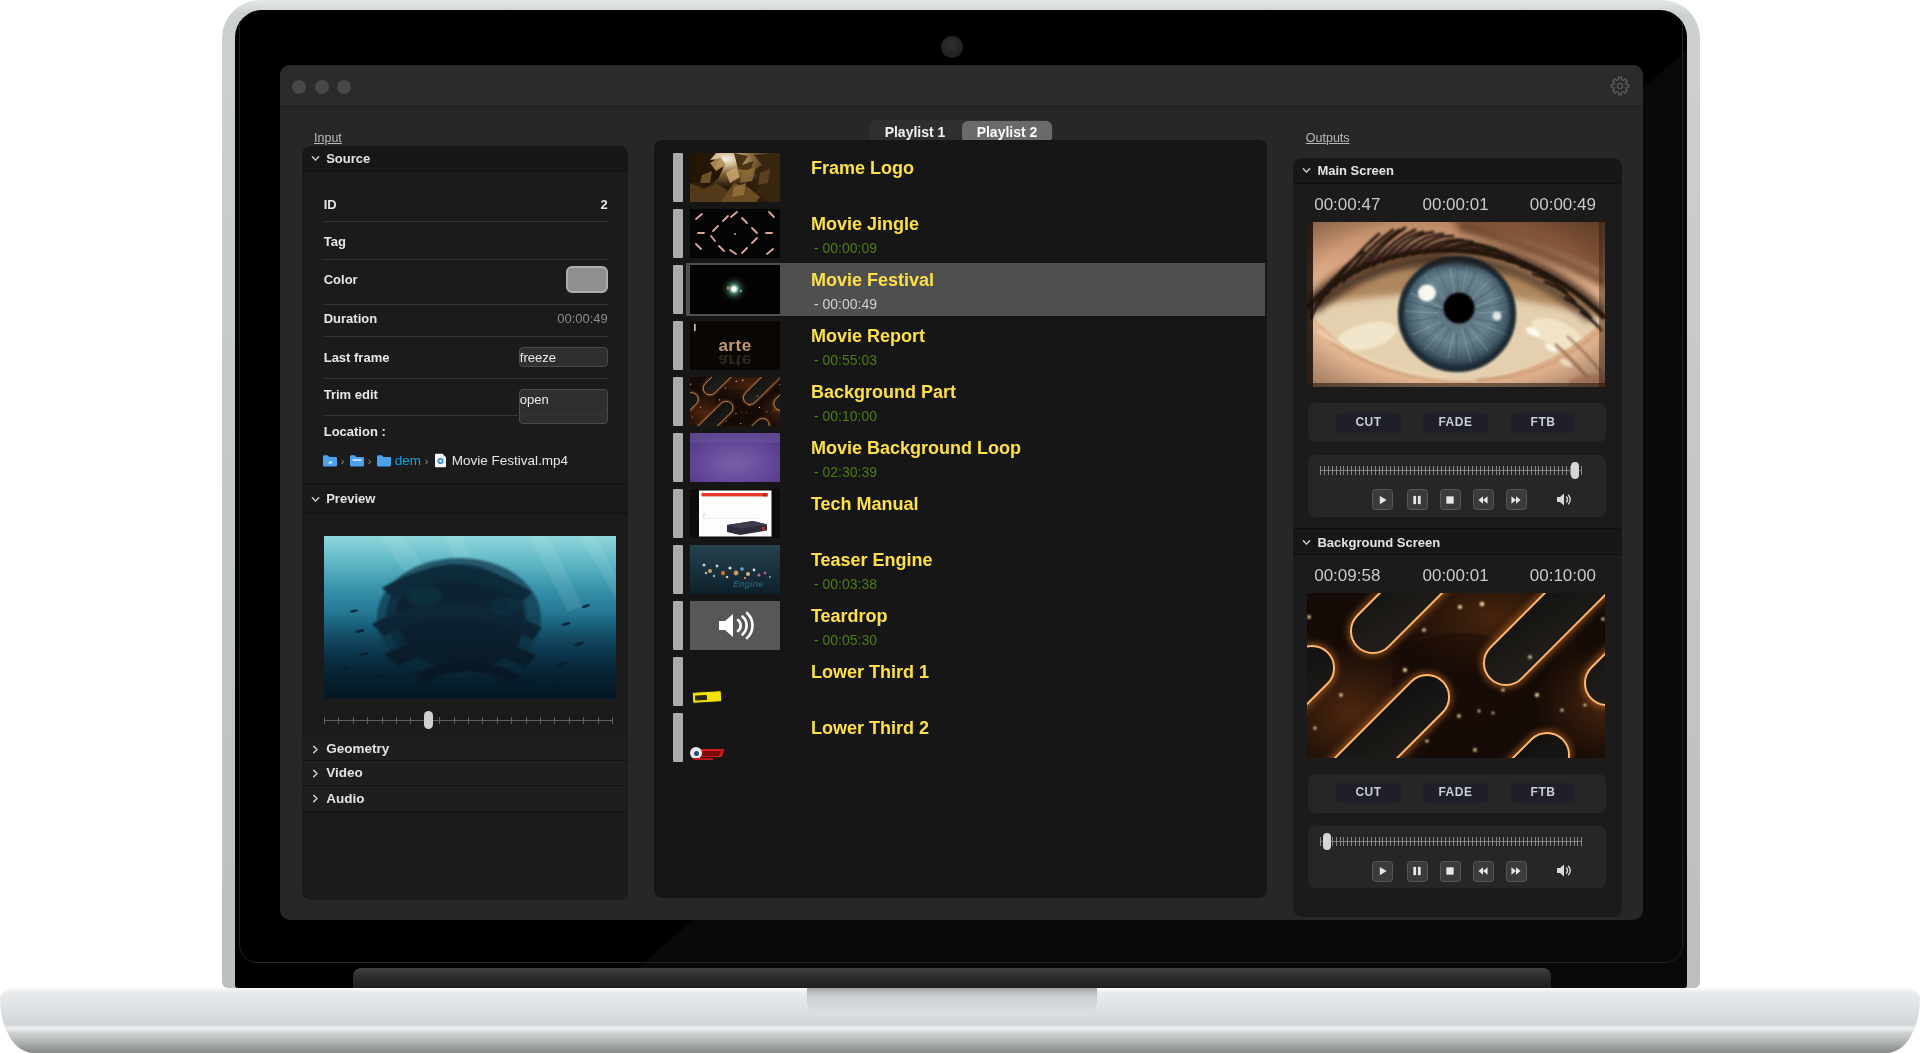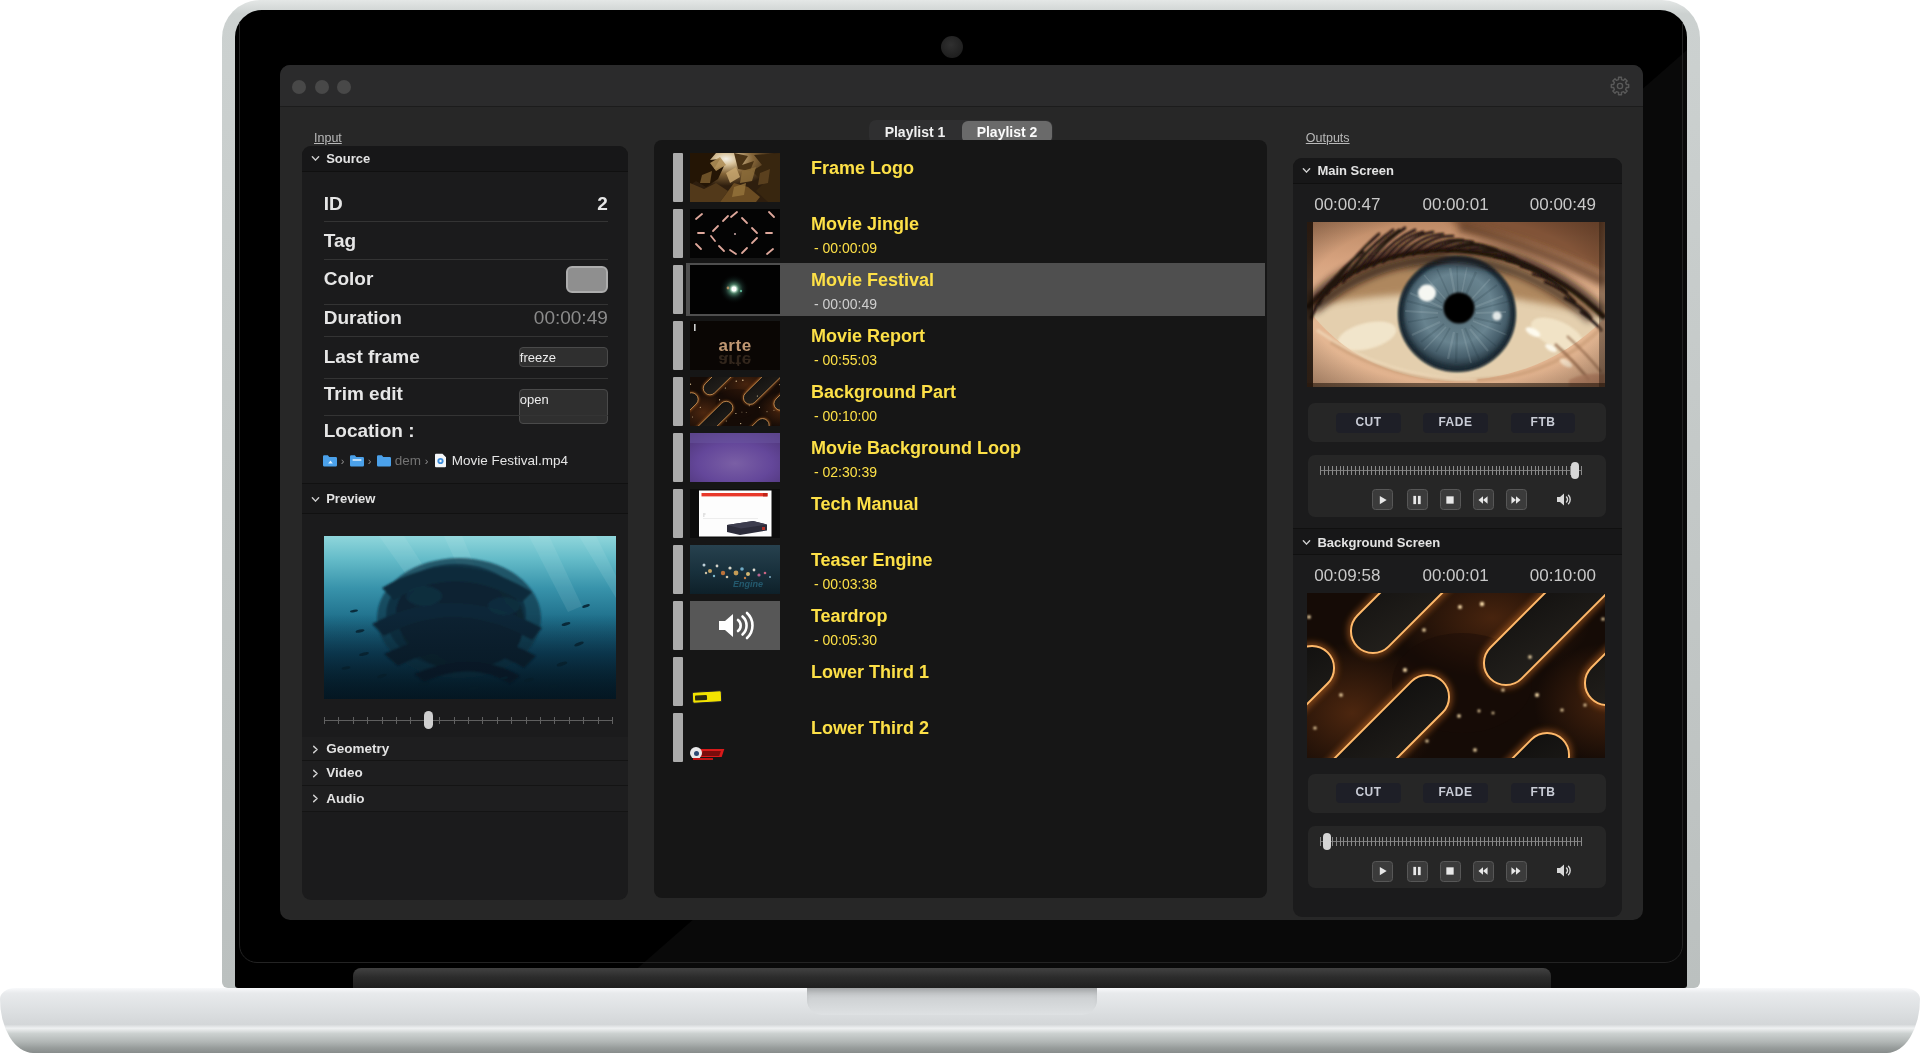--- a/index.html
+++ b/index.html
@@ -32,31 +32,31 @@
     background:#2b2b2c; border-bottom:1px solid #1c1c1c; }
   .dot { position:absolute; top:14.5px; width:14px; height:14px; border-radius:50%; background:#484848; }
   
   .panel { position:absolute; background:#1b1b1c; border-radius:9px; overflow:hidden; }
   .phead { position:absolute; left:0; right:0; height:26px; background:#171718;
     border-bottom:1px solid #101010; color:#e3e3e3; font-size:13px; font-weight:bold;
     line-height:26px; }
   .phead .tx { position:absolute; left:24.5px; }
   .chev { position:absolute; left:9px; top:8px; width:9px; height:9px; }
   .plabel { position:absolute; color:#b9b9b9; font-size:12.5px;text-decoration:underline; }
-  .row-label { position:absolute; left:22px; color:#e6e6e6; font-size:19px; font-weight:bold; transform:translateY(-50%); }
+  .row-label { position:absolute; left:22px; color:#e6e6e6; font-size:13px; font-weight:bold; transform:translateY(-50%); }
   .divider { position:absolute; left:22px; right:20px; height:1px; background:#343434; }
   .btn { position:absolute; background:#2f2f2f; border:1px solid #4a4a4a; border-radius:4px;
     color:#ececec; font-size:13px; }
   
   .prow { position:absolute; left:32px; width:579px; height:53px; }
   .prow.hl { background:#4f4f4f; }
   .handle { position:absolute; left:-13px; top:2px; width:10px; height:49px; background:#ababab; border-radius:1px; }
   .pthumb { position:absolute; left:4px; top:2px; width:90px; height:49px; overflow:hidden; }
   .ptitle { position:absolute; left:124.9px; top:7px; color:#fde047; font-size:18px; font-weight:bold; }
-  .pdur { position:absolute; left:128px; top:33px; color:#fde047; font-size:14px; }
+  .pdur { position:absolute; left:128px; top:33px; color:#4d7c0f; font-size:14px; }
   
   .tc { position:absolute; color:#c9c9c9; font-size:17px; transform:translateY(-50%); }
   .obox { position:absolute; left:14.9px; width:298.4px; background:#262626; border-radius:7px; }
   .cutbtn { position:absolute; top:9.6px; height:19.8px; background:#1e1f27; border-radius:4px;
     color:#c9ccd6; font-size:12px; font-weight:bold; text-align:center; line-height:19.8px; letter-spacing:0.5px; }
   .ctl { position:absolute; width:21px; height:21px; background:#3b3b3b; border:1px solid #575757;
     border-radius:3.5px; }
   .ctl svg { position:absolute; left:50%; top:50%; transform:translate(-50%,-50%); }
   .ruler { position:absolute; height:9px;
     background:repeating-linear-gradient(90deg,#8a8a8a 0 1px,transparent 1px 3.9px); }
@@ -115,21 +115,21 @@
             </svg>
           <span class="abs" style="left:19px;top:2px;color:#909090;font-size:11px">›</span>
           <svg class="abs" style="left:27px;top:1px" width="16" height="13" viewBox="0 0 16 13">
               <path d="M1,2.5 a1.2,1.2 0 0 1 1.2,-1.2 h3.6 l1.5,1.7 h6.5 a1.2,1.2 0 0 1 1.2,1.2 v7 a1.2,1.2 0 0 1 -1.2,1.2 h-11.6 a1.2,1.2 0 0 1 -1.2,-1.2 Z" fill="#4ba1ea"></path>
               <rect x="3.4" y="5.2" width="9.2" height="1.6" rx="0.8" fill="#dff0fd"></rect>
             </svg>
           <span class="abs" style="left:46px;top:2px;color:#909090;font-size:11px">›</span>
           <svg class="abs" style="left:54px;top:1px" width="16" height="13" viewBox="0 0 16 13">
               <path d="M1,2.5 a1.2,1.2 0 0 1 1.2,-1.2 h3.6 l1.5,1.7 h6.5 a1.2,1.2 0 0 1 1.2,1.2 v7 a1.2,1.2 0 0 1 -1.2,1.2 h-11.6 a1.2,1.2 0 0 1 -1.2,-1.2 Z" fill="#4ba1ea"></path>
             </svg>
-          <span class="abs" style="left:73px;top:0;color:#737373;font-size:13.5px">dem</span>
+          <span class="abs" style="left:73px;top:0;color:#0ea5e9;font-size:13.5px">dem</span>
           <span class="abs" style="left:103px;top:2px;color:#909090;font-size:11px">›</span>
           <svg class="abs" style="left:112px;top:0" width="13" height="15" viewBox="0 0 13 15">
               <path d="M1,1.8 a1,1 0 0 1 1,-1 h6.5 l3.5,3.5 v8.9 a1,1 0 0 1 -1,1 h-9 a1,1 0 0 1 -1,-1 Z" fill="#f4f6f8"></path>
               <circle cx="6.5" cy="8" r="3.1" fill="#3f8fdc"></circle>
               <circle cx="6.5" cy="8" r="1.2" fill="#eef4fa"></circle>
             </svg>
           <span class="abs" style="left:130px;top:0;color:#e5e5e5;font-size:13.5px">Movie Festival.mp4</span>
         </div>
         <div class="abs" style="left:0;top:337.3px;right:0;height:31.2px;background:#19191a;border-top:1px solid #111;border-bottom:1px solid #111">
           <svg class="chev" style="top:11px" viewBox="0 0 10 10">

